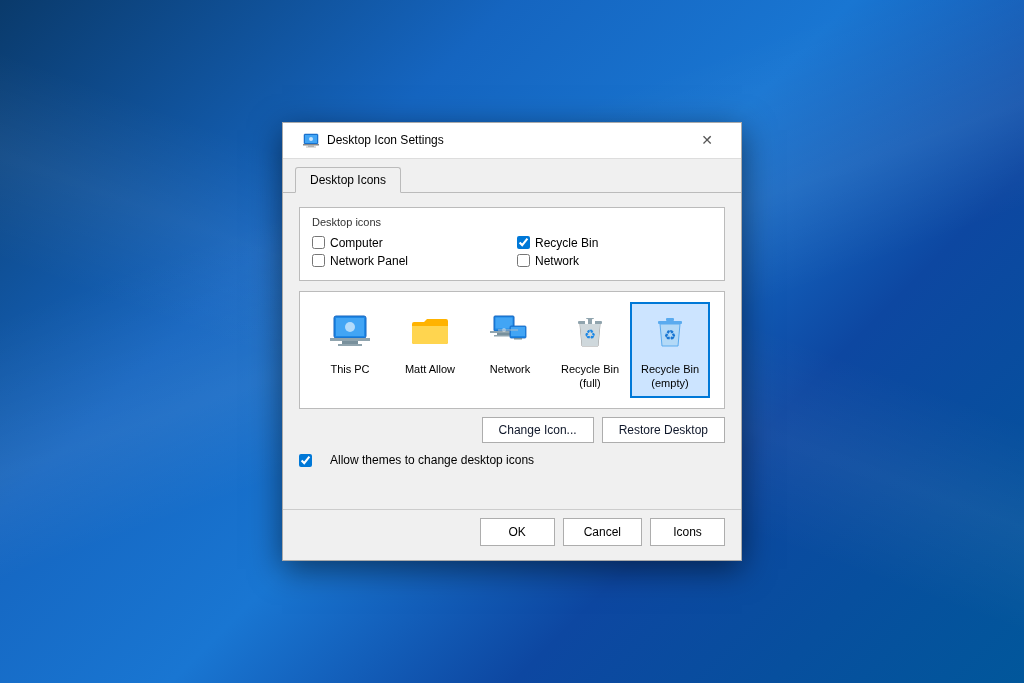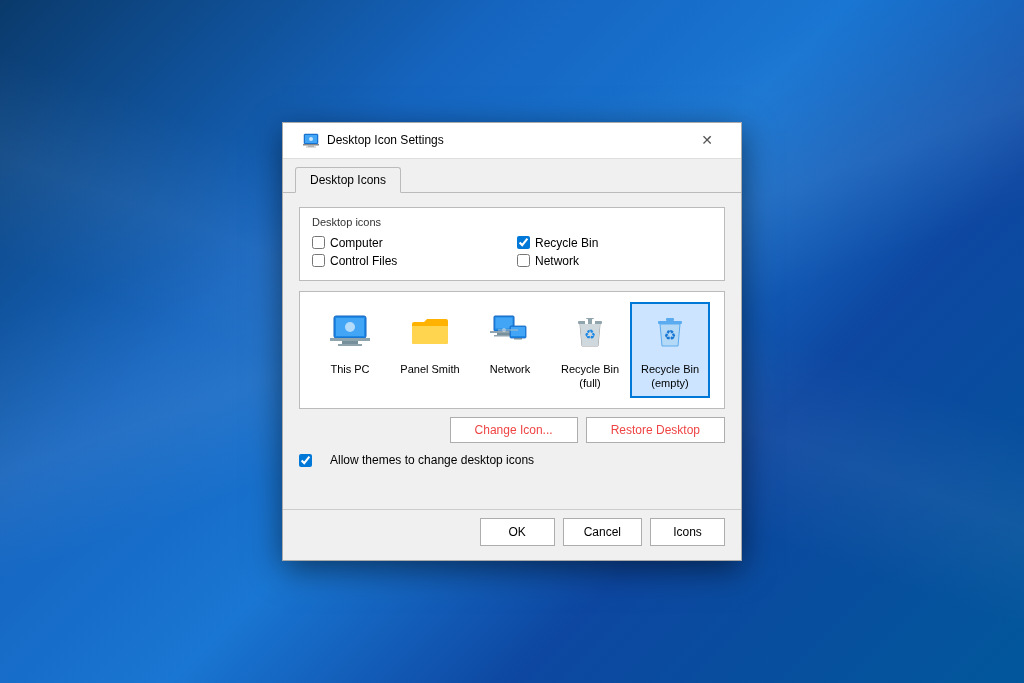--- a/index.html
+++ b/index.html
@@ -183,28 +183,28 @@
       line-height: 1.3;
     }
     
     .icon-buttons {
       display: flex;
       justify-content: flex-end;
       gap: 8px;
       margin-bottom: 10px;
     }
     .btn {
-      padding: 4px 24px;
+      padding: 4px 16px;
       font-size: 12px;
       background: #fff;
       border: 1px solid #adadad;
       cursor: pointer;
       min-width: 80px;
       height: 26px;
-      color: #ef4444;
+      color: #0f172a;
     }
     
     .allow-themes {
       display: flex;
       align-items: center;
       gap: 18px;
       font-size: 12px;
       margin-bottom: 28px;
     }
     .allow-themes input[type="checkbox"] {
@@ -268,21 +268,21 @@
         <label class="checkbox-item">
           <input type="checkbox" style="">
           <span>Computer</span>
         </label>
         <label class="checkbox-item">
           <input type="checkbox" checked="" style="">
           <span>Recycle Bin</span>
         </label>
         <label class="checkbox-item">
           <input type="checkbox" style="">
-          <span>Control Files</span>
+          <span>Network Panel</span>
         </label>
         <label class="checkbox-item">
           <input type="checkbox" style="">
           <span>Network</span>
         </label>
       </div>
     </div>
 
     <div class="icons-panel">
       <div class="icons-row">
@@ -301,21 +301,21 @@
           <div class="icon-label">This PC</div>
         </div>
 
         <div class="icon-item">
           <div class="icon-img">
             <svg width="40" height="40" viewBox="0 0 40 40">
               <path d="M2 14 Q2 12 4 12 L14 12 L17 9 L36 9 Q38 9 38 11 L38 32 Q38 34 36 34 L4 34 Q2 34 2 32 Z" fill="#ffb300"></path>
               <path d="M2 16 L38 16 L38 32 Q38 34 36 34 L4 34 Q2 34 2 32 Z" fill="#ffd54f"></path>
             </svg>
           </div>
-          <div class="icon-label">Panel Smith</div>
+          <div class="icon-label">Matt Allow</div>
         </div>
 
         <div class="icon-item">
           <div class="icon-img">
             <svg width="40" height="40" viewBox="0 0 40 40">
               <rect x="4" y="6" width="20" height="15" rx="1" fill="#1e88e5" stroke="#1565c0" stroke-width="1"></rect>
               <rect x="5.5" y="7.5" width="17" height="11" fill="#42a5f5"></rect>
               <rect x="0" y="21" width="28" height="2" fill="#90a4ae"></rect>
               <rect x="7" y="23" width="14" height="2" fill="#78909c"></rect>
               <rect x="4" y="25" width="20" height="1.5" fill="#90a4ae"></rect>

